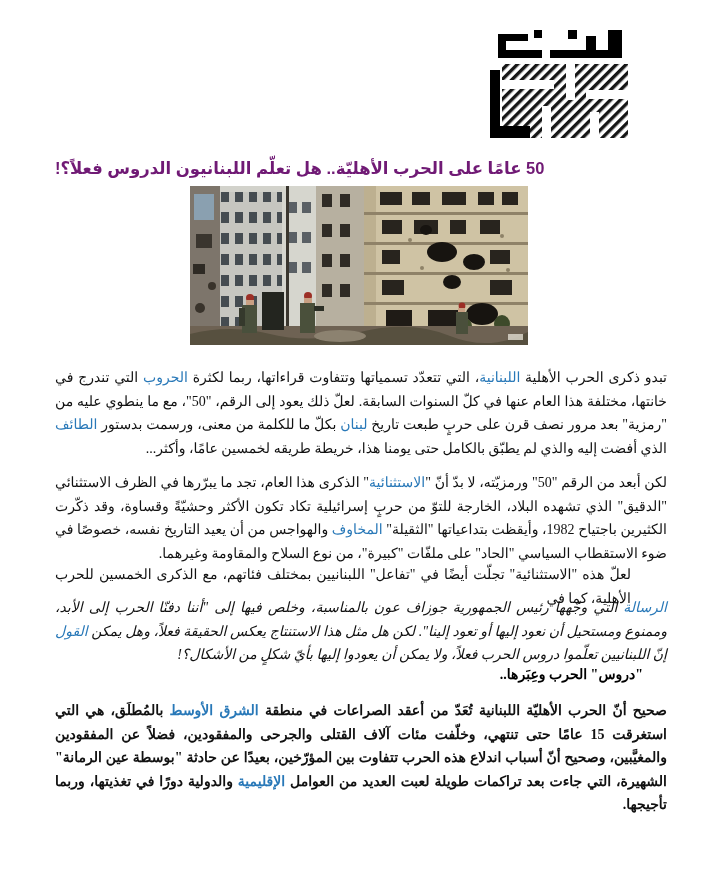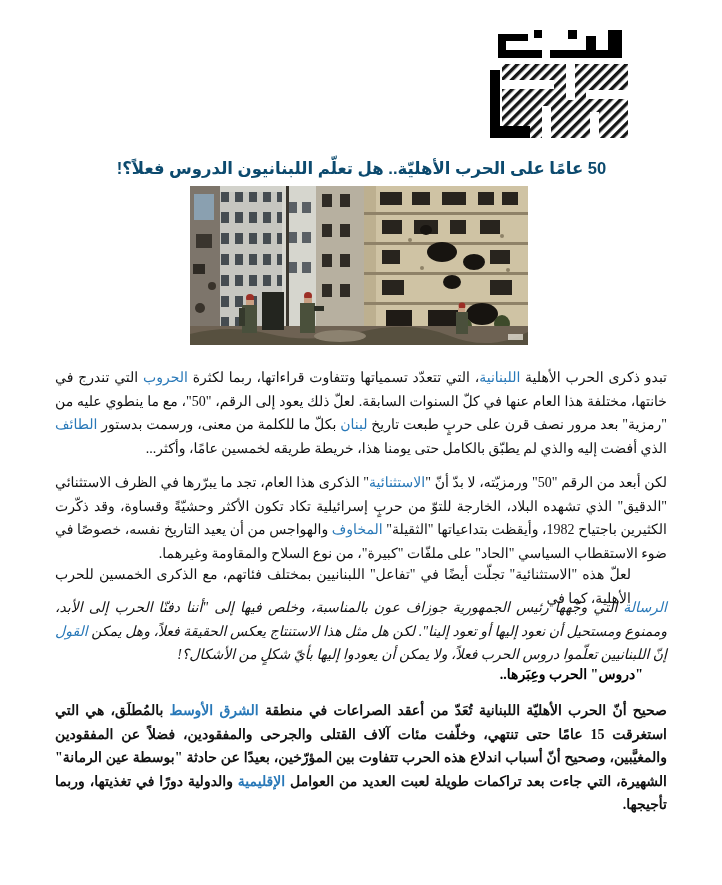--- a/index.html
+++ b/index.html
@@ -1,21 +1,21 @@
 <!DOCTYPE html>
 <html lang="ar" style="--link: #2878b8;"><head>
 <meta charset="utf-8">
 <style>
   html,body{margin:0;padding:0;background:#ffffff;}
   .page{position:relative;width:722px;height:885px;background:#fff;overflow:hidden;
         font-family:"Liberation Serif","DejaVu Serif",serif;}
   .logo{position:absolute;left:490px;top:30px;width:138px;height:110px;cursor:pointer;}
-  .headline{position:absolute;left:55px;top:146px;width:613px;direction:rtl;text-align:center;
+  .headline{position:absolute;left:55px;top:146px;width:613px;direction:rtl;text-align:left;
             font-family:"Liberation Sans","DejaVu Sans",sans-serif;
-            font-weight:bold;font-size:16.5px;color:#0c4a6e;line-height:22px;}
+            font-weight:bold;font-size:16.5px;color:#701a75;line-height:22px;}
   .photo{position:absolute;left:190px;top:186px;width:338px;height:159px;display:block;}
   .para{position:absolute;left:55px;width:612px;direction:rtl;text-align:justify;
         font-size:14px;line-height:23.5px;color:#111;}
   .p1{top:352px;} .p2{top:457px;} .p3{top:549px;padding-right:36px;width:576px;}
   .p4{top:582px;font-style:italic;} .p5{top:685px;font-weight:bold;}
   .subhead{position:absolute;left:55px;top:654px;width:588px;direction:rtl;text-align:right;
            padding-right:24px;font-weight:bold;font-size:14px;color:#000;}
   .lnk{color:var(--link,#2878b8);cursor:pointer;}
 </style>
 </head>

